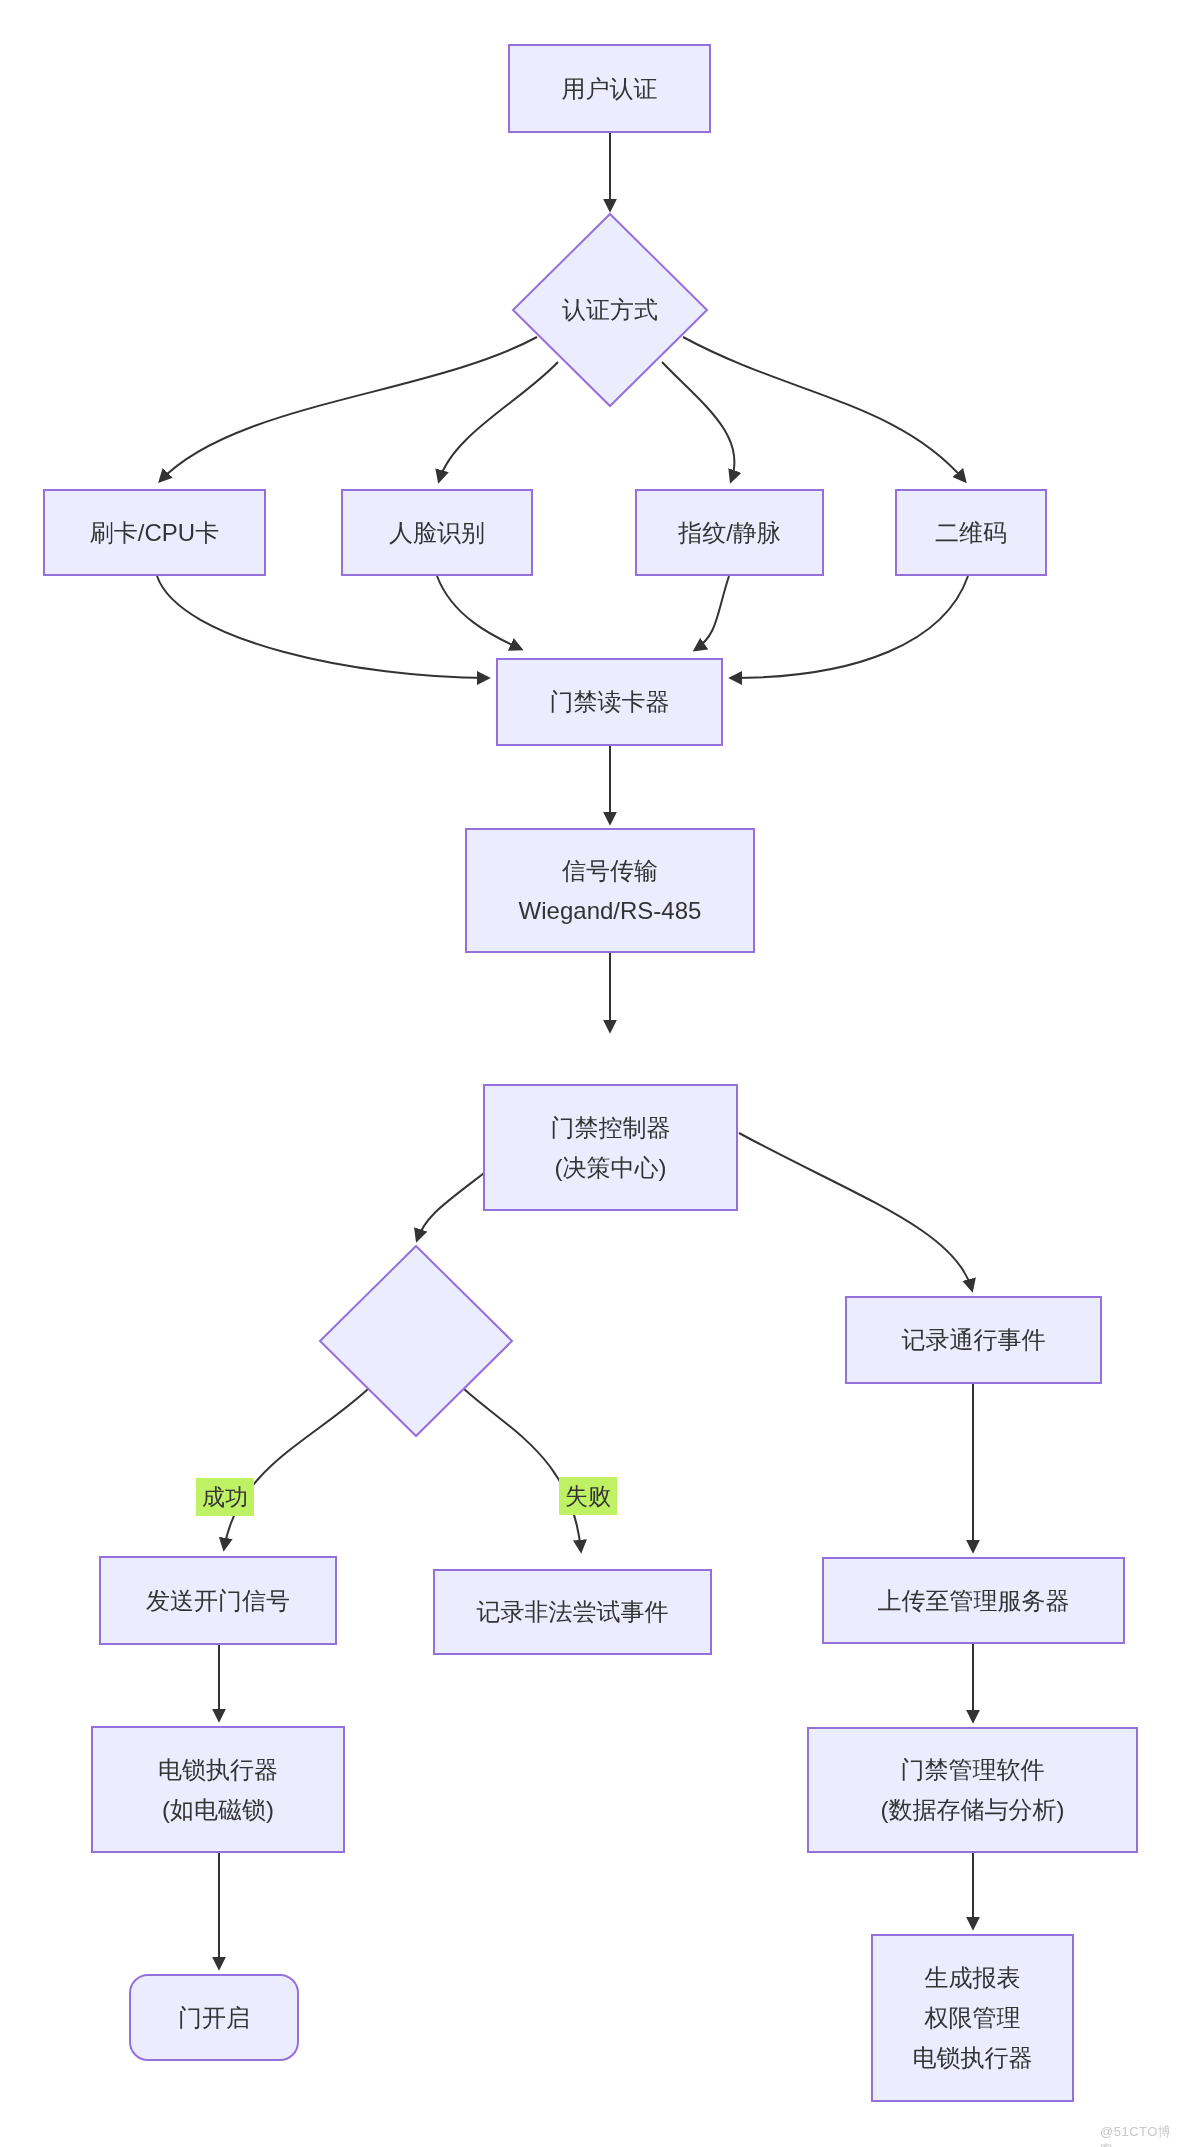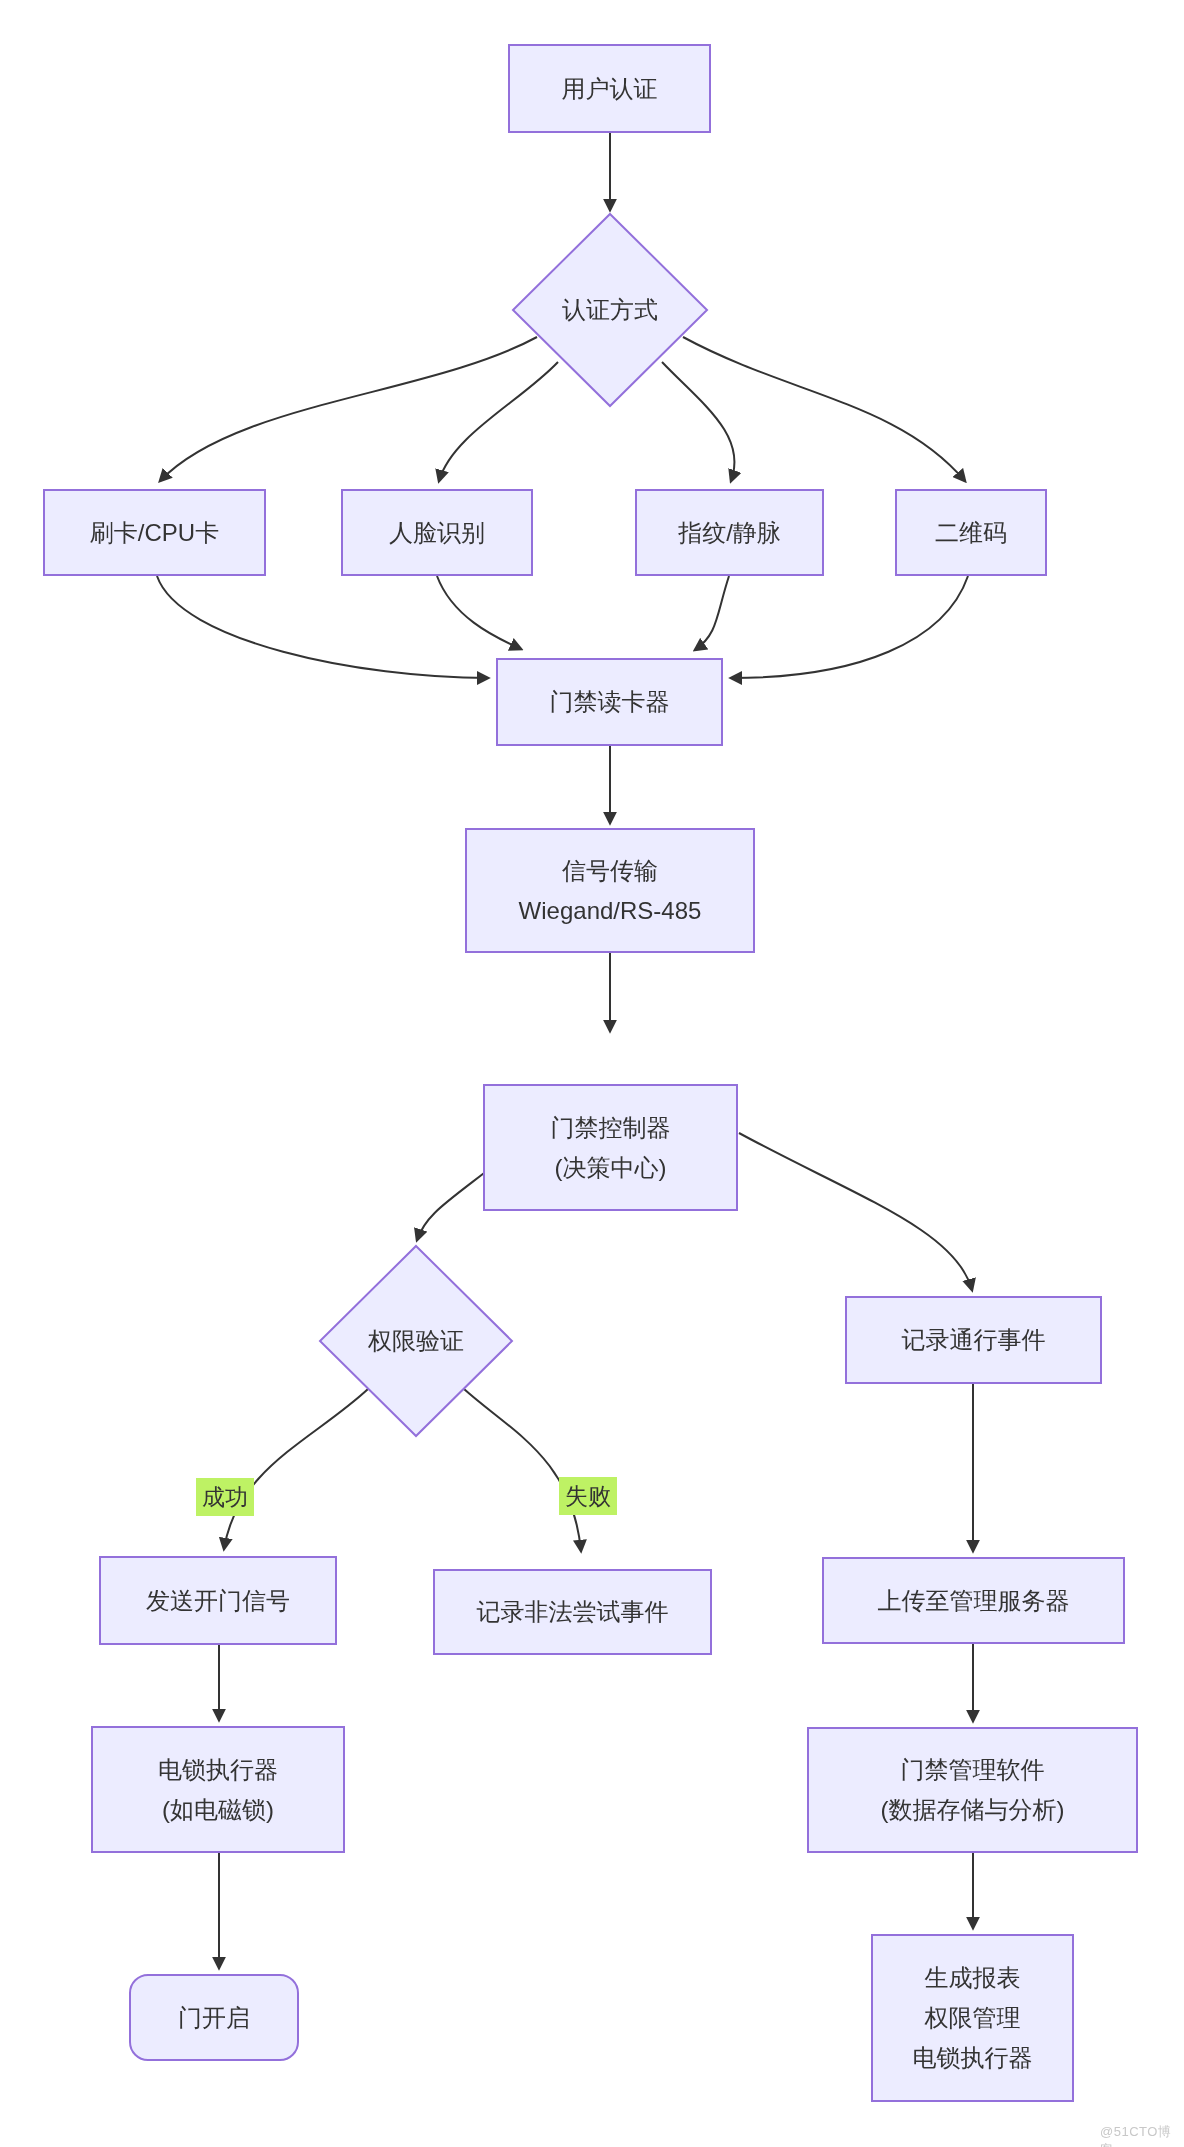--- a/index.html
+++ b/index.html
@@ -132,21 +132,20 @@
   </div>
 
   <div class="node" style="left:871px; top:1934px; width:203px; height:168px;">
     <span>生成报表</span>
     <span>权限管理</span>
     <span>电锁执行器</span>
   </div>
 
   <div class="diamond-label" style="left:513px; top:214px; width:194px; height:192px;">认证方式</div>
 
-  <div class="diamond-label" style="left:320px; top:1246px; width:192px; height:190px;">权限验证</div>
 
   <div class="edge-label" style="left:196px; top:1478px;">成功</div>
 
   <div class="edge-label" style="left:559px; top:1477px;">失败</div>
 
   <div class="watermark">@51CTO博客</div>
 
 </div>
 
 </body></html>

